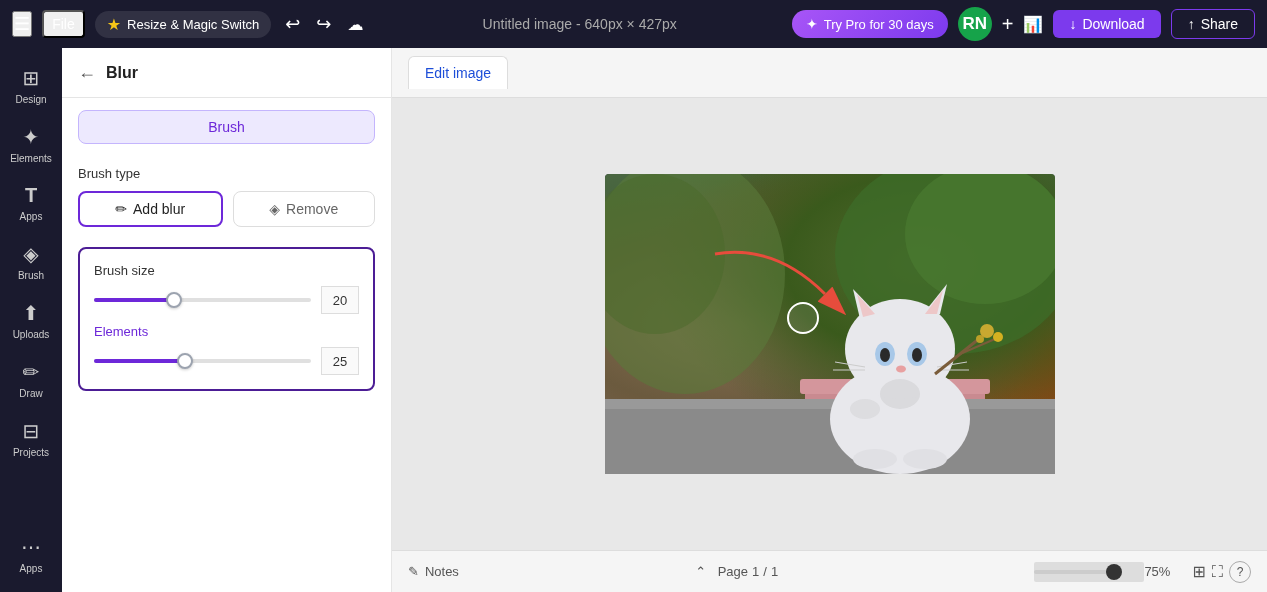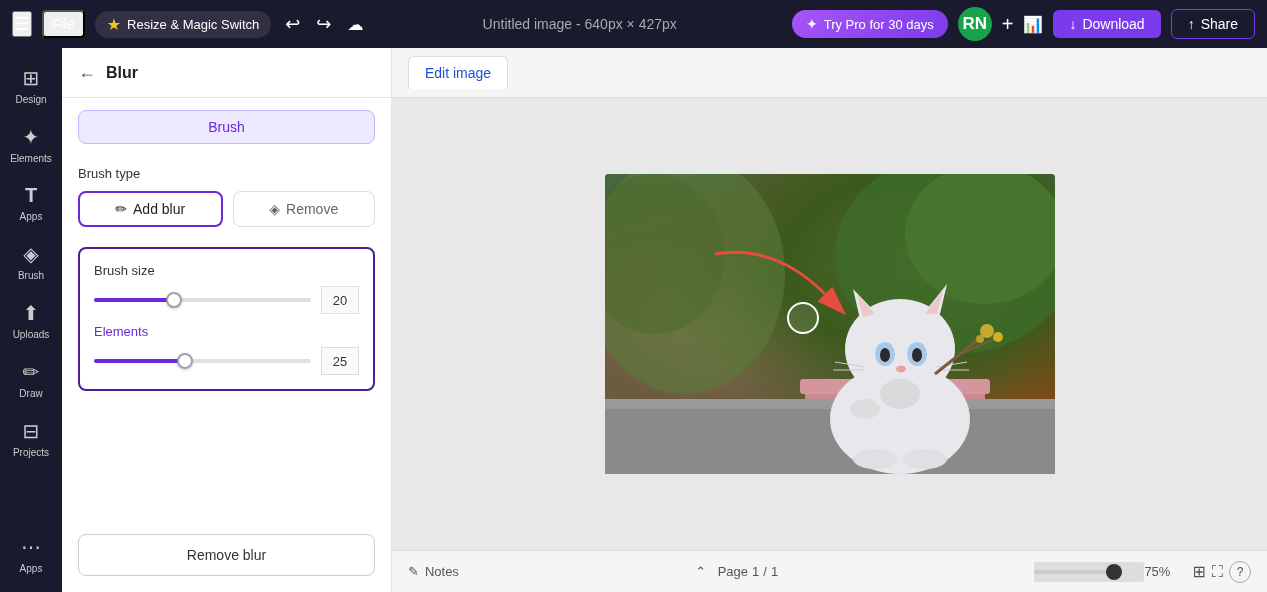--- a/index.html
+++ b/index.html
@@ -215,23 +215,20 @@
           <div class="slider-container">
             <div class="slider-track"></div>
             <div class="slider-fill" style="width: 42%;"></div>
             <div class="slider-thumb" style="left: 42%;"></div>
           </div>
           <div class="slider-value">25</div>
         </div>
       </div>
     </div>
 
-    <div class="panel-footer">
-      <button class="remove-blur-btn">Remove blur</button>
-    </div>
   </div>
 
   <div class="canvas-area">
     <div class="canvas-toolbar">
       <div class="edit-image-tab">Edit image</div>
     </div>
     <div class="canvas-wrapper">
       <div class="cat-placeholder">
         <div class="cat-bg"></div>
 

